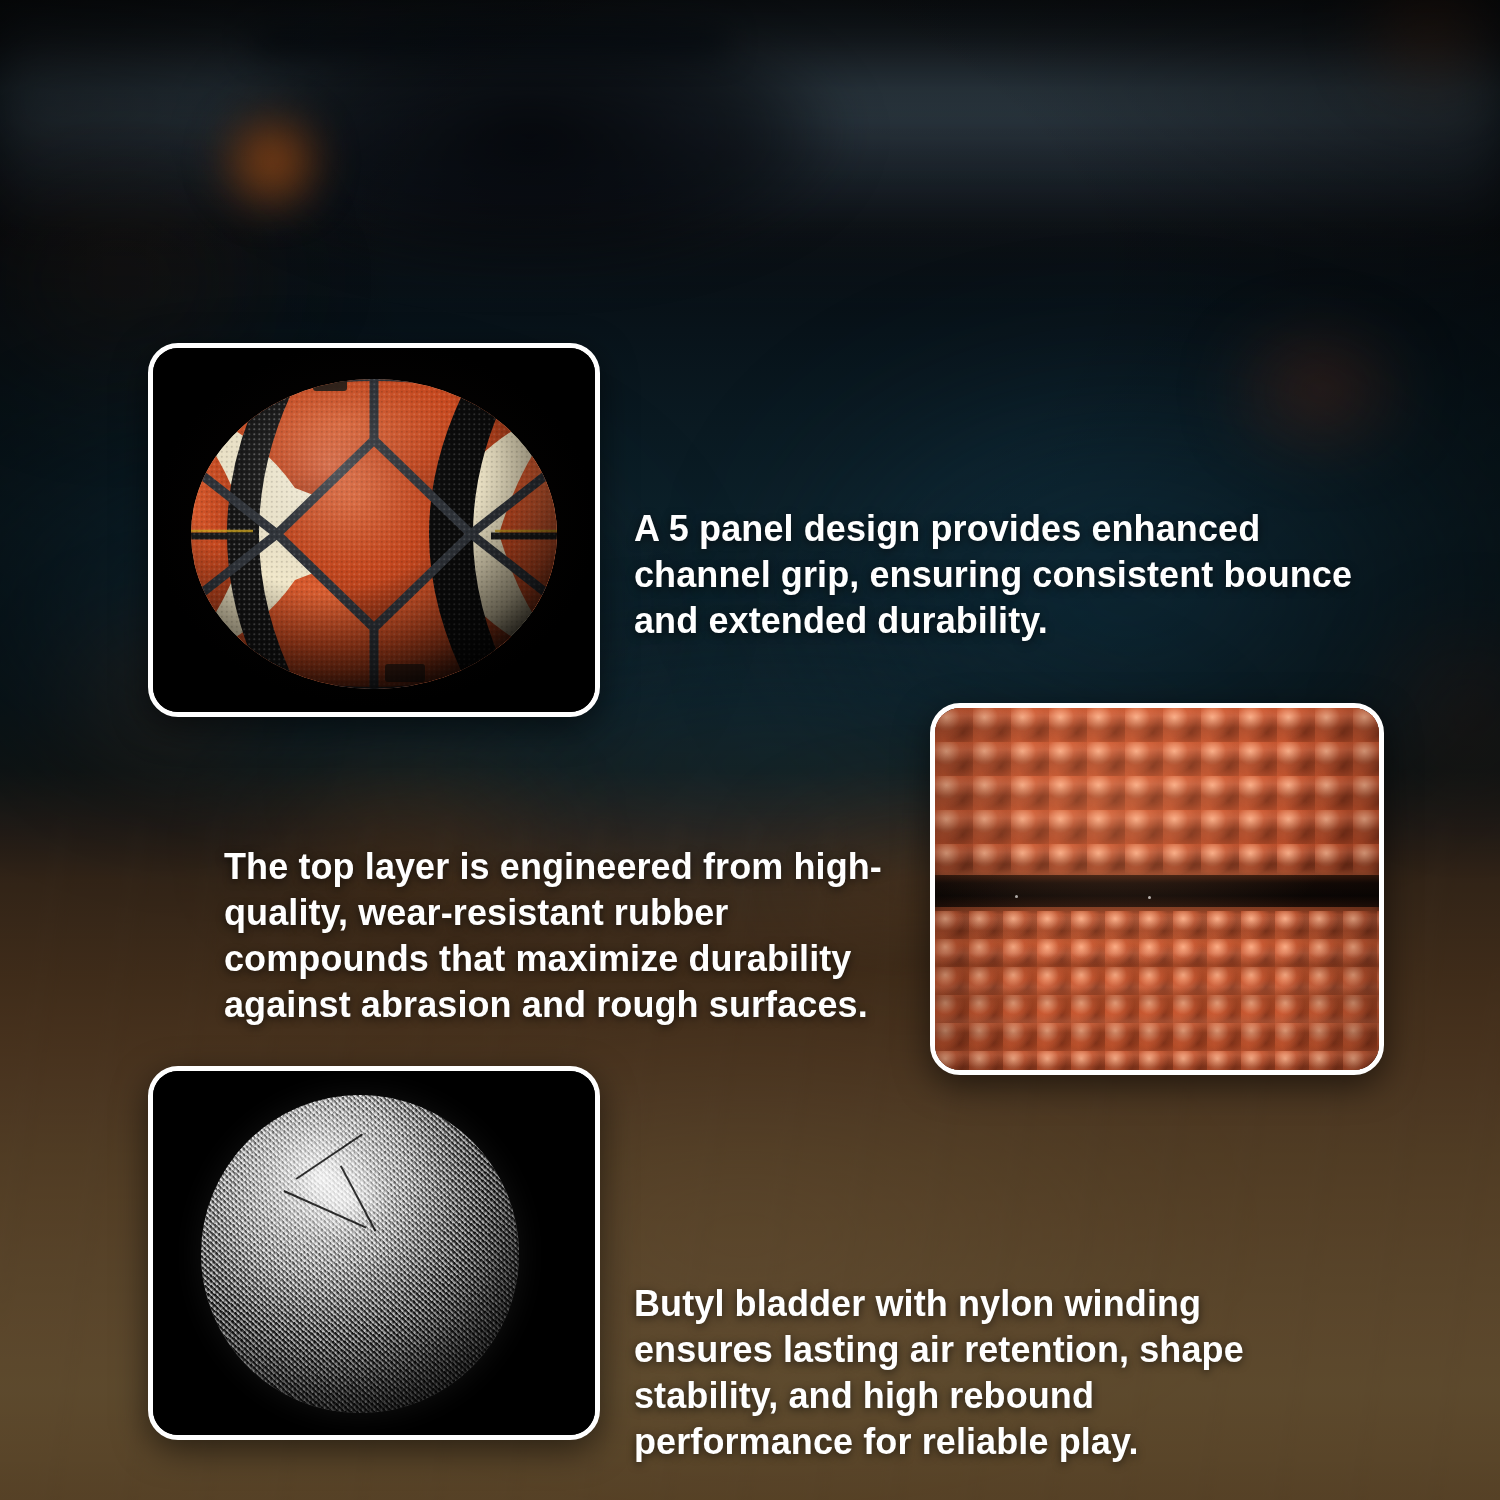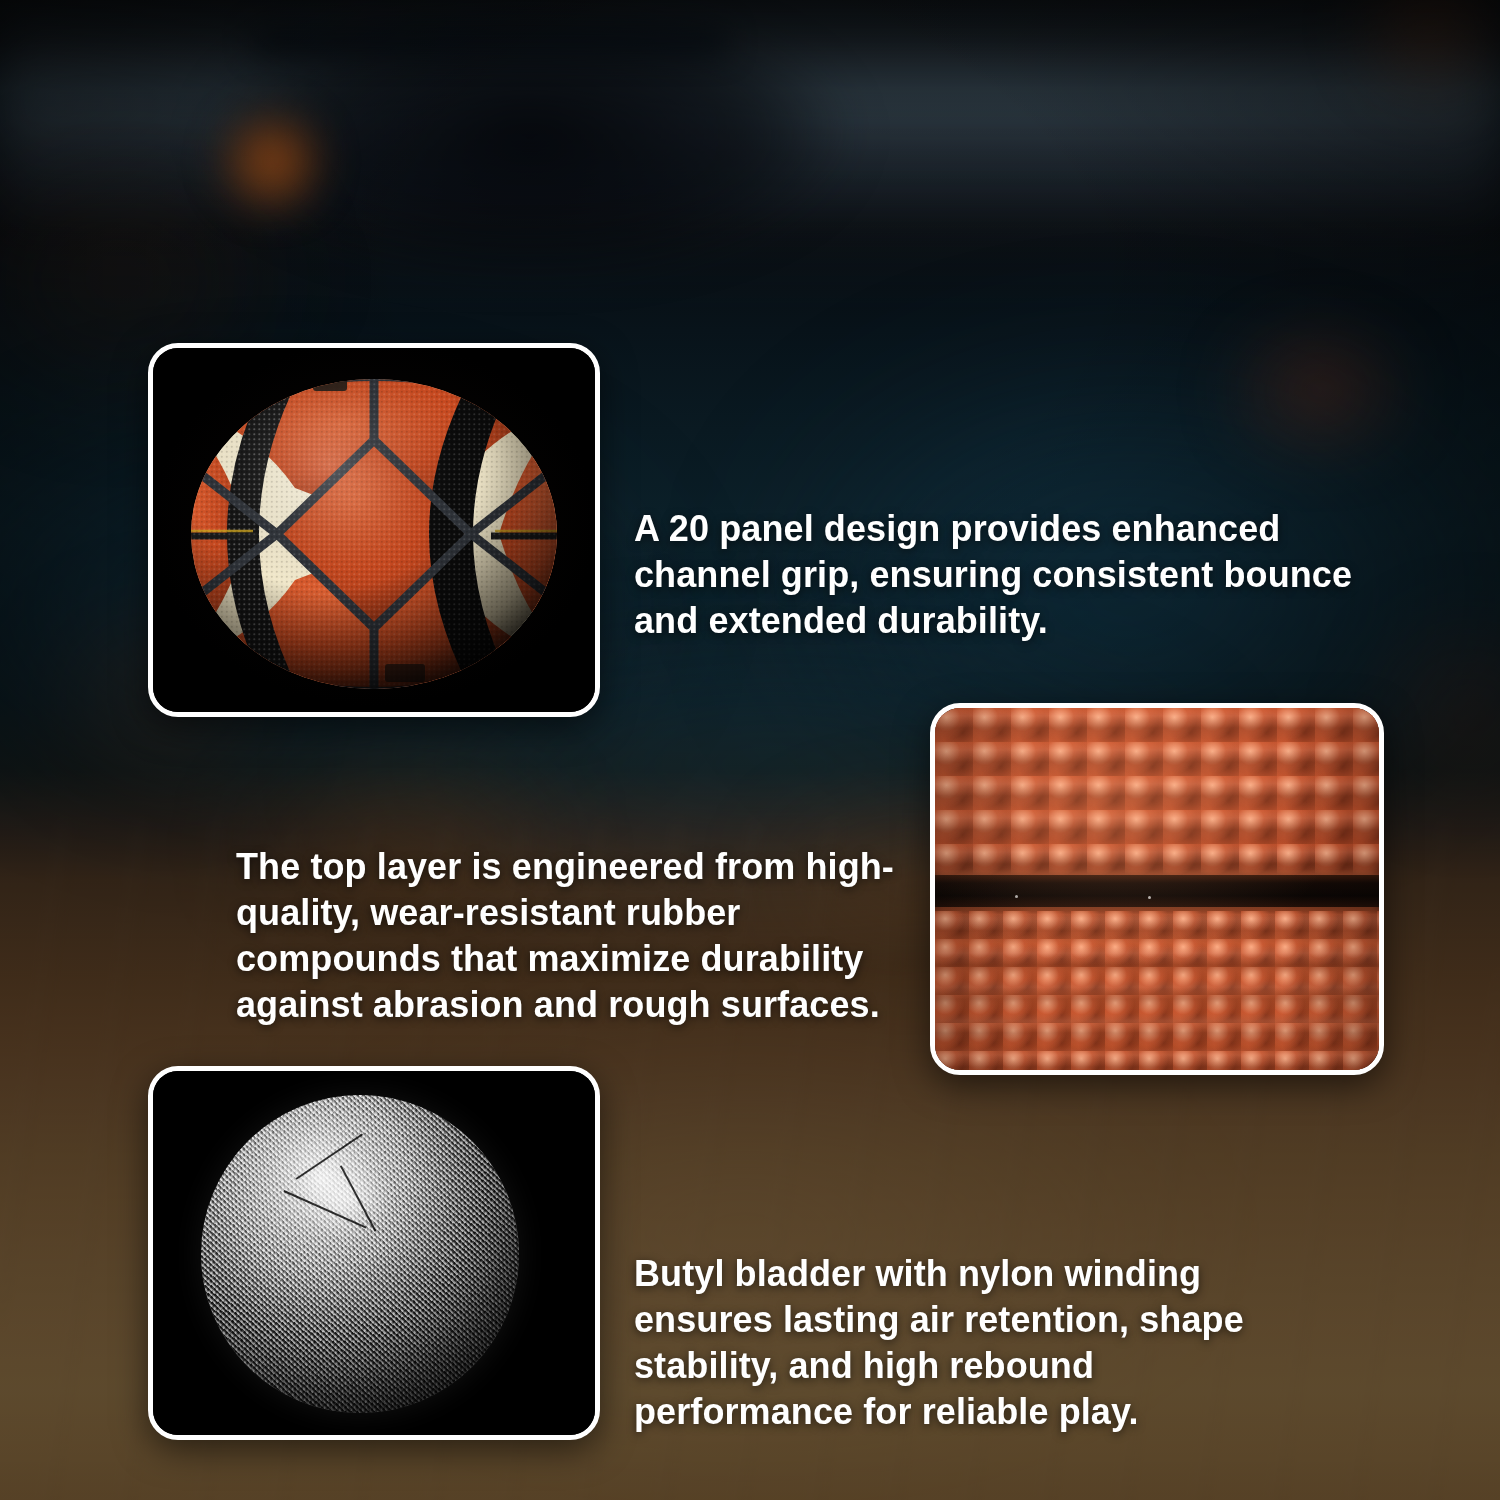--- a/index.html
+++ b/index.html
@@ -293,22 +293,22 @@
     color: #FFFFFF;
     font-family: "Liberation Sans Narrow", "Liberation Sans", sans-serif;
     font-weight: 700;
     font-size: 36px;
     line-height: 1.28;
     letter-spacing: 0.1px;
     text-shadow: 0 2px 8px rgba(0,0,0,0.60);
     z-index: 6;
   }
   #para-1 { left: 634px; top: 470px; width: 745px; }
-  #para-2 { left: 236px; top: 808px; width: 680px; }
-  #para-3 { left: 634px; top: 1215px; width: 660px; }
+  #para-2 { left: 224px; top: 808px; width: 680px; }
+  #para-3 { left: 634px; top: 1245px; width: 660px; }
 </style>
 </head>
 <body>
 
 <div id="page">
 
   <div class="bg-layer bg-base"></div>
   <div class="bg-layer bg-topglow"></div>
   <div class="bg-layer bg-hoop"></div>
   <div class="bg-layer bg-hoopbar"></div>
@@ -436,17 +436,17 @@
         <div class="weave2"></div>
         <div class="bladder-spec"></div>
         <div class="bladder-seam" style="left:26%;top:30%;width:90px;transform:rotate(24deg);"></div>
         <div class="bladder-seam" style="left:30%;top:26%;width:80px;transform:rotate(-34deg);"></div>
         <div class="bladder-seam" style="left:44%;top:22%;width:74px;transform:rotate(62deg);"></div>
         <div class="bladder-shadow"></div>
       </div>
     </div>
   </div>
 
-  <p class="para" id="para-1">A 20 panel design provides enhanced channel grip, ensuring consistent bounce and extended durability.</p>
+  <p class="para" id="para-1">A 5 panel design provides enhanced channel grip, ensuring consistent bounce and extended durability.</p>
   <p class="para" id="para-2">The top layer is engineered from high-quality, wear-resistant rubber compounds that maximize durability against abrasion and rough surfaces.</p>
   <p class="para" id="para-3">Butyl bladder with nylon winding ensures lasting air retention, shape stability, and high rebound performance for reliable play.</p>
 
 </div>
 
 </body></html>

